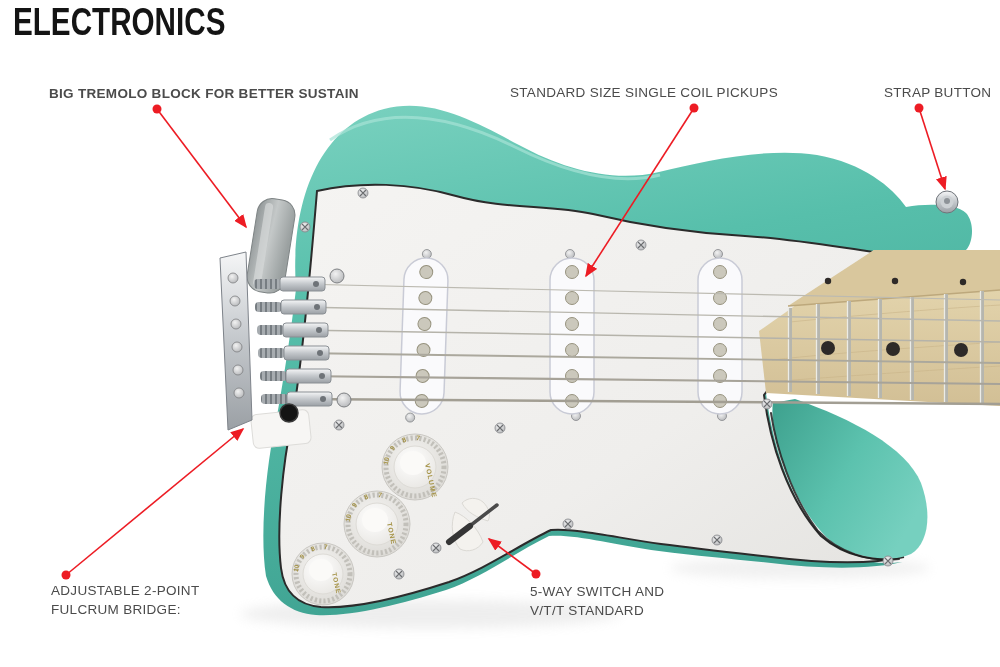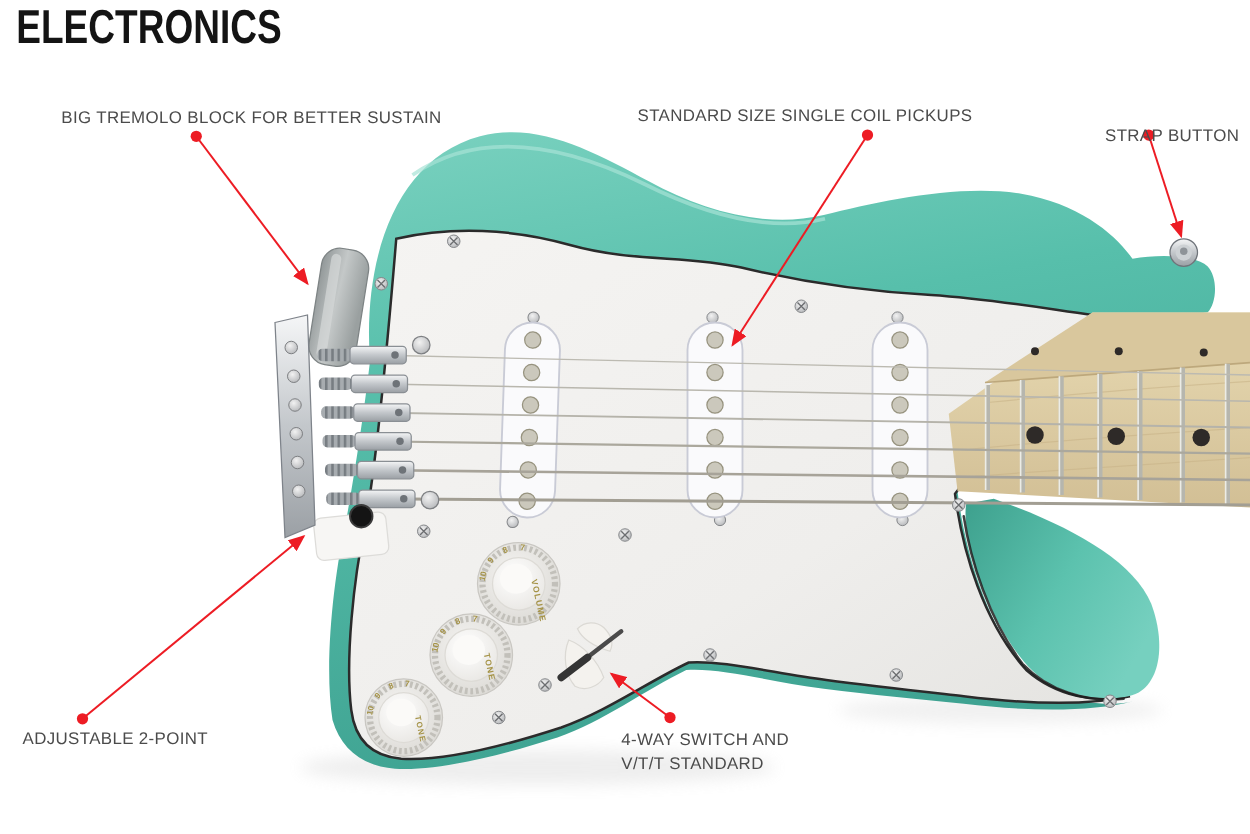--- a/index.html
+++ b/index.html
@@ -11,21 +11,21 @@
   .page-title{
     position:absolute;left:13px;top:1px;
     font-size:38px;font-weight:bold;color:#141414;
     letter-spacing:0px;transform:scaleX(0.78);transform-origin:left top;
     white-space:nowrap;
   }
   .callout{
     position:absolute;font-size:13.5px;color:#4b4b4b;
     letter-spacing:0.3px;white-space:nowrap;line-height:18.5px;
   }
-  .callout div{white-space:nowrap;}
+  .callout div{white-space:nowrap;margin-left:33px;}
 </style>
 </head>
 <body>
 
 <div class="stage">
 
   <svg width="1000" height="667" viewBox="0 0 1000 667">
     <defs>
       <linearGradient id="bodyGrad" x1="0" y1="0" x2="0.25" y2="1">
         <stop offset="0" stop-color="#7bd2c0"></stop>
@@ -361,28 +361,29 @@
         </g>
       <g>
           <circle cx="536" cy="574" r="4.5" stroke="none"></circle>
           <line x1="536" y1="574" x2="489" y2="539" marker-end="url(#arrowRed)"></line>
         </g>
     </g>
   </svg>
 
   <div class="page-title">ELECTRONICS</div>
 
-  <div class="callout" style="left:49px;top:85px;">BIG TREMOLO BLOCK FOR BETTER SUSTAIN</div>
+  <div class="callout" style="left:49px;top:85px;font-weight:bold;">BIG TREMOLO BLOCK FOR BETTER SUSTAIN</div>
 
   <div class="callout" style="left:510px;top:84px;">STANDARD SIZE SINGLE COIL PICKUPS</div>
 
-  <div class="callout" style="left:884px;top:84px;margin-top:16px;">STRAP BUTTON</div>
+  <div class="callout" style="left:884px;top:84px;">STRAP BUTTON</div>
 
   <div class="callout" style="left:18px;top:582px;">
     <div>ADJUSTABLE 2-POINT</div>
+    <div>FULCRUM BRIDGE:</div>
   </div>
 
   <div class="callout" style="left:497px;top:583px;">
-    <div>4-WAY SWITCH AND</div>
+    <div>5-WAY SWITCH AND</div>
     <div>V/T/T STANDARD</div>
   </div>
 
 </div>
 
 </body></html>

